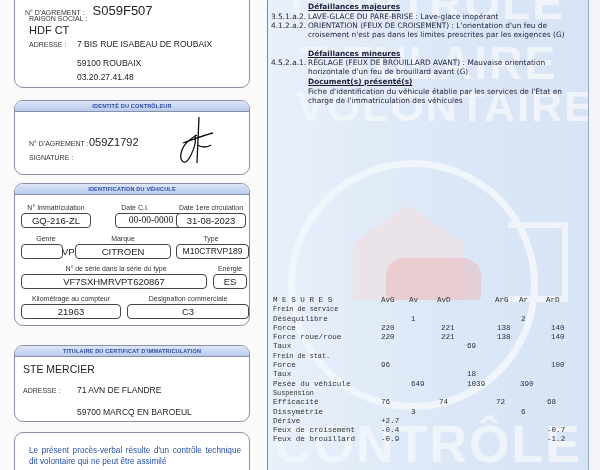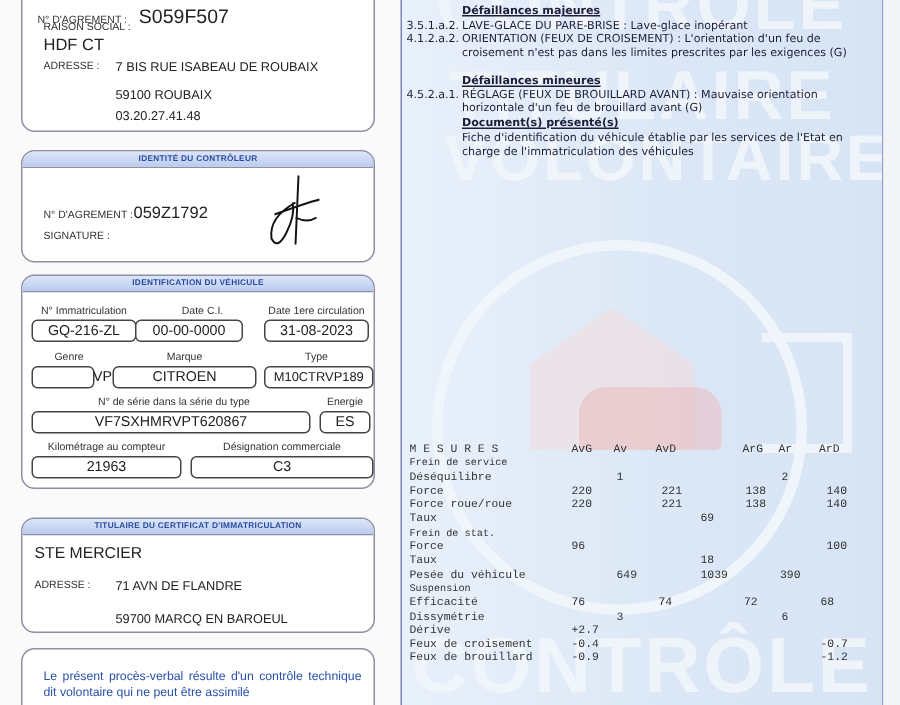--- a/index.html
+++ b/index.html
@@ -132,21 +132,21 @@
       <path d="M24 2 L22 48 M8 28 Q30 20 38 18 M22 20 Q4 30 6 44 Q10 52 16 40 Q22 28 20 20 M22 30 Q30 34 36 30" stroke="#111" stroke-width="1.3" fill="none"></path>
     </svg>
   </div>
 
   <div class="box" id="veh-box">
     <div class="box-header">IDENTIFICATION DU VÉHICULE</div>
 
     <div class="field-lbl" style="left:6px;top:20px;width:70px;">N° Immatriculation</div>
     <div class="field" style="left:6px;top:29px;width:70px;">GQ-216-ZL</div>
     <div class="field-lbl" style="left:84px;top:20px;width:72px;">Date C.I.</div>
-    <div class="field" style="left:75px;top:29px;width:72px;">00-00-0000</div>
+    <div class="field" style="left:100px;top:29px;width:72px;font-family:Liberation Serif, serif;">00-00-0000</div>
     <div class="field-lbl" style="left:157px;top:20px;width:78px;">Date 1ere circulation</div>
     <div class="field" style="left:161px;top:29px;width:70px;">31-08-2023</div>
 
     <div class="field-lbl" style="left:6px;top:51px;width:50px;">Genre</div>
     <div class="field" style="left:6px;top:60px;width:32px;padding-left:40px;">VP</div>
     <div class="field-lbl" style="left:60px;top:51px;width:96px;">Marque</div>
     <div class="field" style="left:60px;top:60px;width:96px;">CITROEN</div>
     <div class="field-lbl" style="left:161px;top:51px;width:70px;">Type</div>
     <div class="field" style="left:161px;top:60px;width:73px;font-size:8.6px;">M10CTRVP189</div>
 

